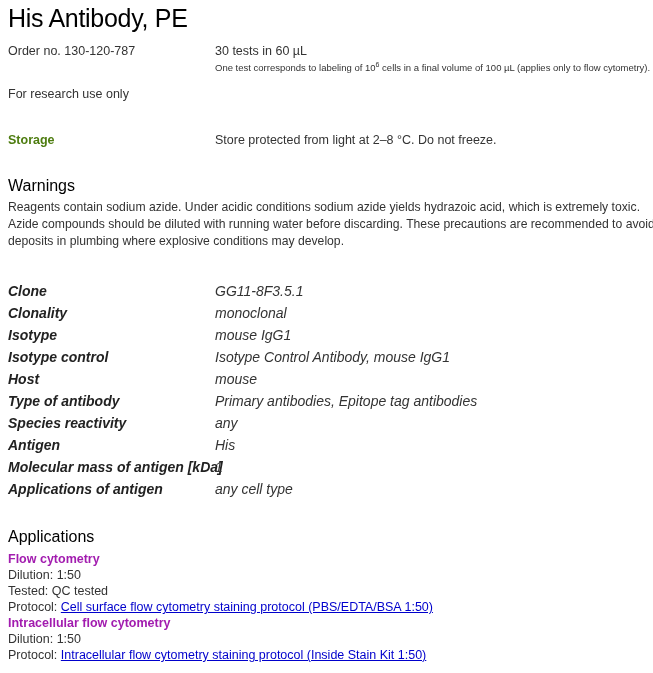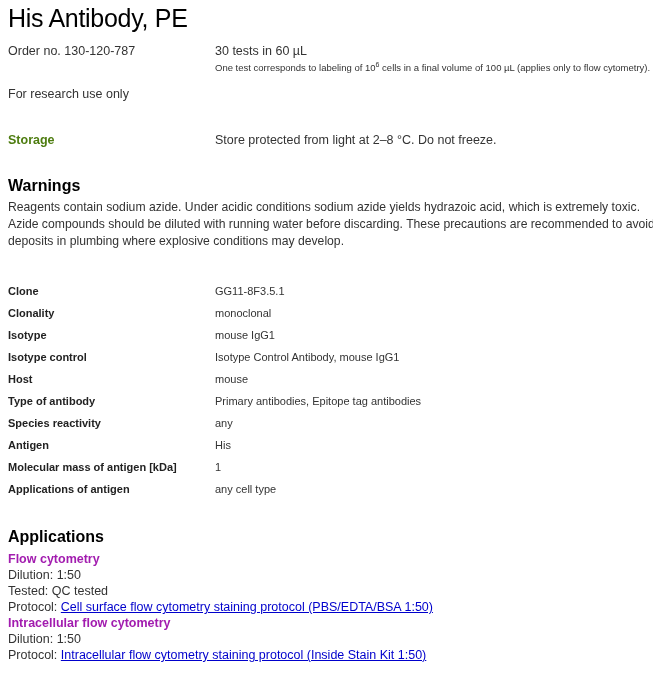--- a/index.html
+++ b/index.html
@@ -14,27 +14,27 @@
   .row{position:absolute;left:8px;right:4px;font-size:12.5px;line-height:15px;}
   .row .val{position:absolute;left:207px;top:0;white-space:nowrap;}
   .lbl-bold{font-weight:bold;color:#4d7c0f;}
   .size-note{
     position:absolute;left:215px;top:62px;font-size:9.5px;line-height:12px;
     white-space:nowrap;color:#333;
   }
   .size-note sup{font-size:7px;line-height:0;}
   .plain{position:absolute;left:8px;font-size:12.5px;line-height:15px;}
   .h2{
-    position:absolute;left:8px;margin:0;font-size:16px;font-weight:bold;
+    position:absolute;left:8px;margin:0;font-size:16px;font-weight:normal;
     color:var(--heading,#000);
   }
   .para{position:absolute;left:8px;top:199px;font-size:12.2px;line-height:17px;}
   .para div{white-space:nowrap;}
   .specs{position:absolute;left:8px;top:281px;right:4px;}
-  .spec-row{position:relative;height:22px;font-size:11px;line-height:21px;}
+  .spec-row{position:relative;height:22px;font-size:14px;line-height:21px;font-style:italic;}
   .spec-row .spec-label{font-weight:bold;color:#222;}
   .spec-row .spec-value{position:absolute;left:207px;top:0;white-space:nowrap;}
   .apps{position:absolute;left:8px;top:551px;font-size:12.5px;line-height:16px;}
   .apps .app-title{font-weight:bold;color:#a21caf;}
   .apps a{color:var(--link,#0000cc);text-decoration:underline;cursor:pointer;}
 </style>
 </head>
 <body>
 
 <div class="page">

